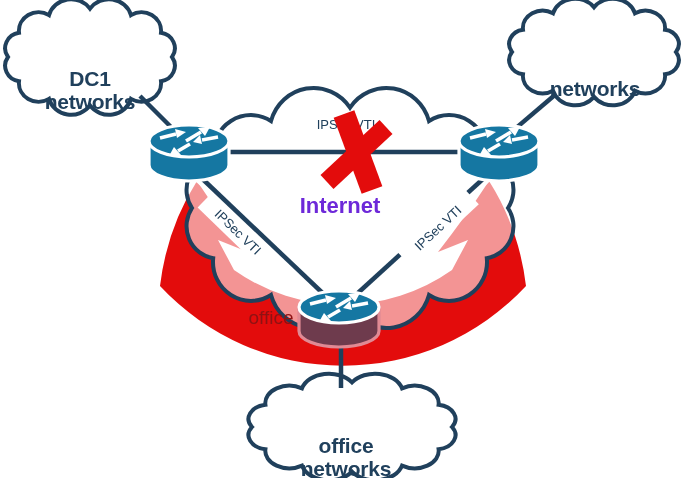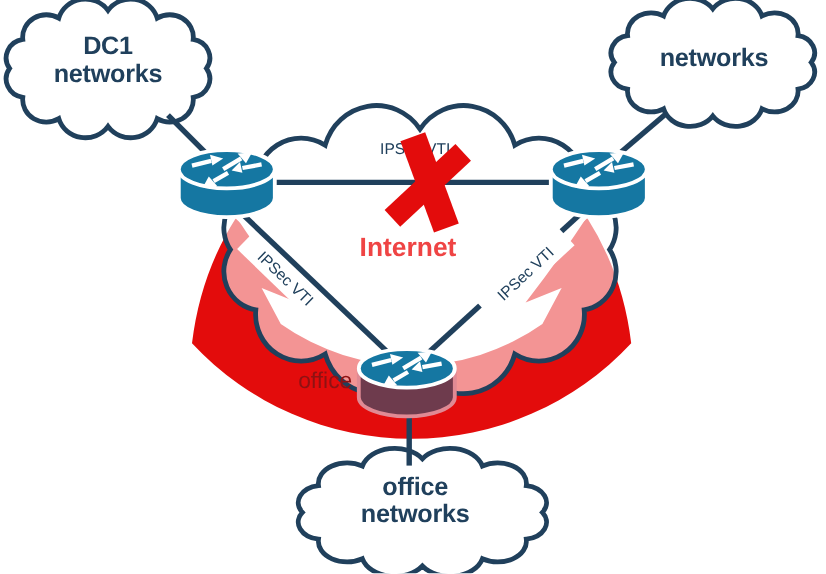--- a/index.html
+++ b/index.html
@@ -4,25 +4,25 @@
 <style>
   html,body{margin:0;padding:0;background:#ffffff;}
   #stage{
     position:relative;width:688px;height:478px;background:#ffffff;
     font-family:"Liberation Sans",sans-serif;overflow:hidden;
   }
   #stage svg{position:absolute;left:0;top:0;}
   .cloud-label{
     position:absolute;transform:translate(-50%,-50%);
     text-align:center;color:#20405C;font-weight:bold;
-    font-size:21px;line-height:1.08;letter-spacing:-0.2px;white-space:nowrap;
+    font-size:21px;line-height:1.08;letter-spacing:-0.2px;white-space:nowrap;margin-top:40px;
   }
   .internet-label{
     position:absolute;transform:translate(-50%,-50%);
-    color:#ef4444;font-weight:bold;font-size:22px;white-space:nowrap;
+    color:#6d28d9;font-weight:bold;font-size:22px;white-space:nowrap;
   }
   .office-router-label{
     position:absolute;transform:translate(-50%,-50%);
     color:#8E1213;font-size:19px;white-space:nowrap;
   }
   .svg-link-label{
     font-family:"Liberation Sans",sans-serif;font-size:13px;fill:#20405C;
   }
 </style>
 </head>

